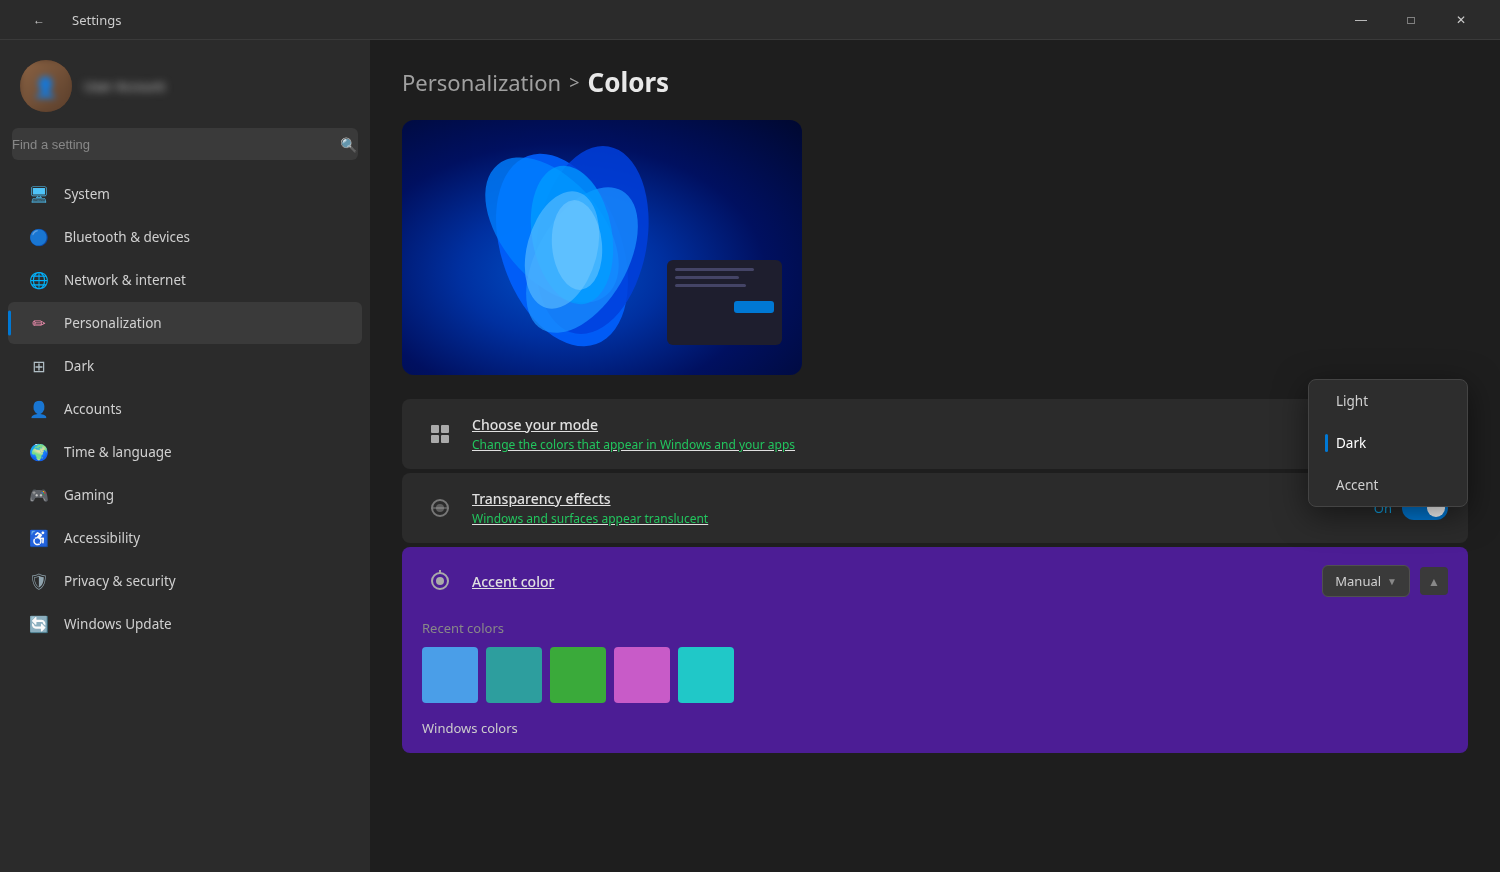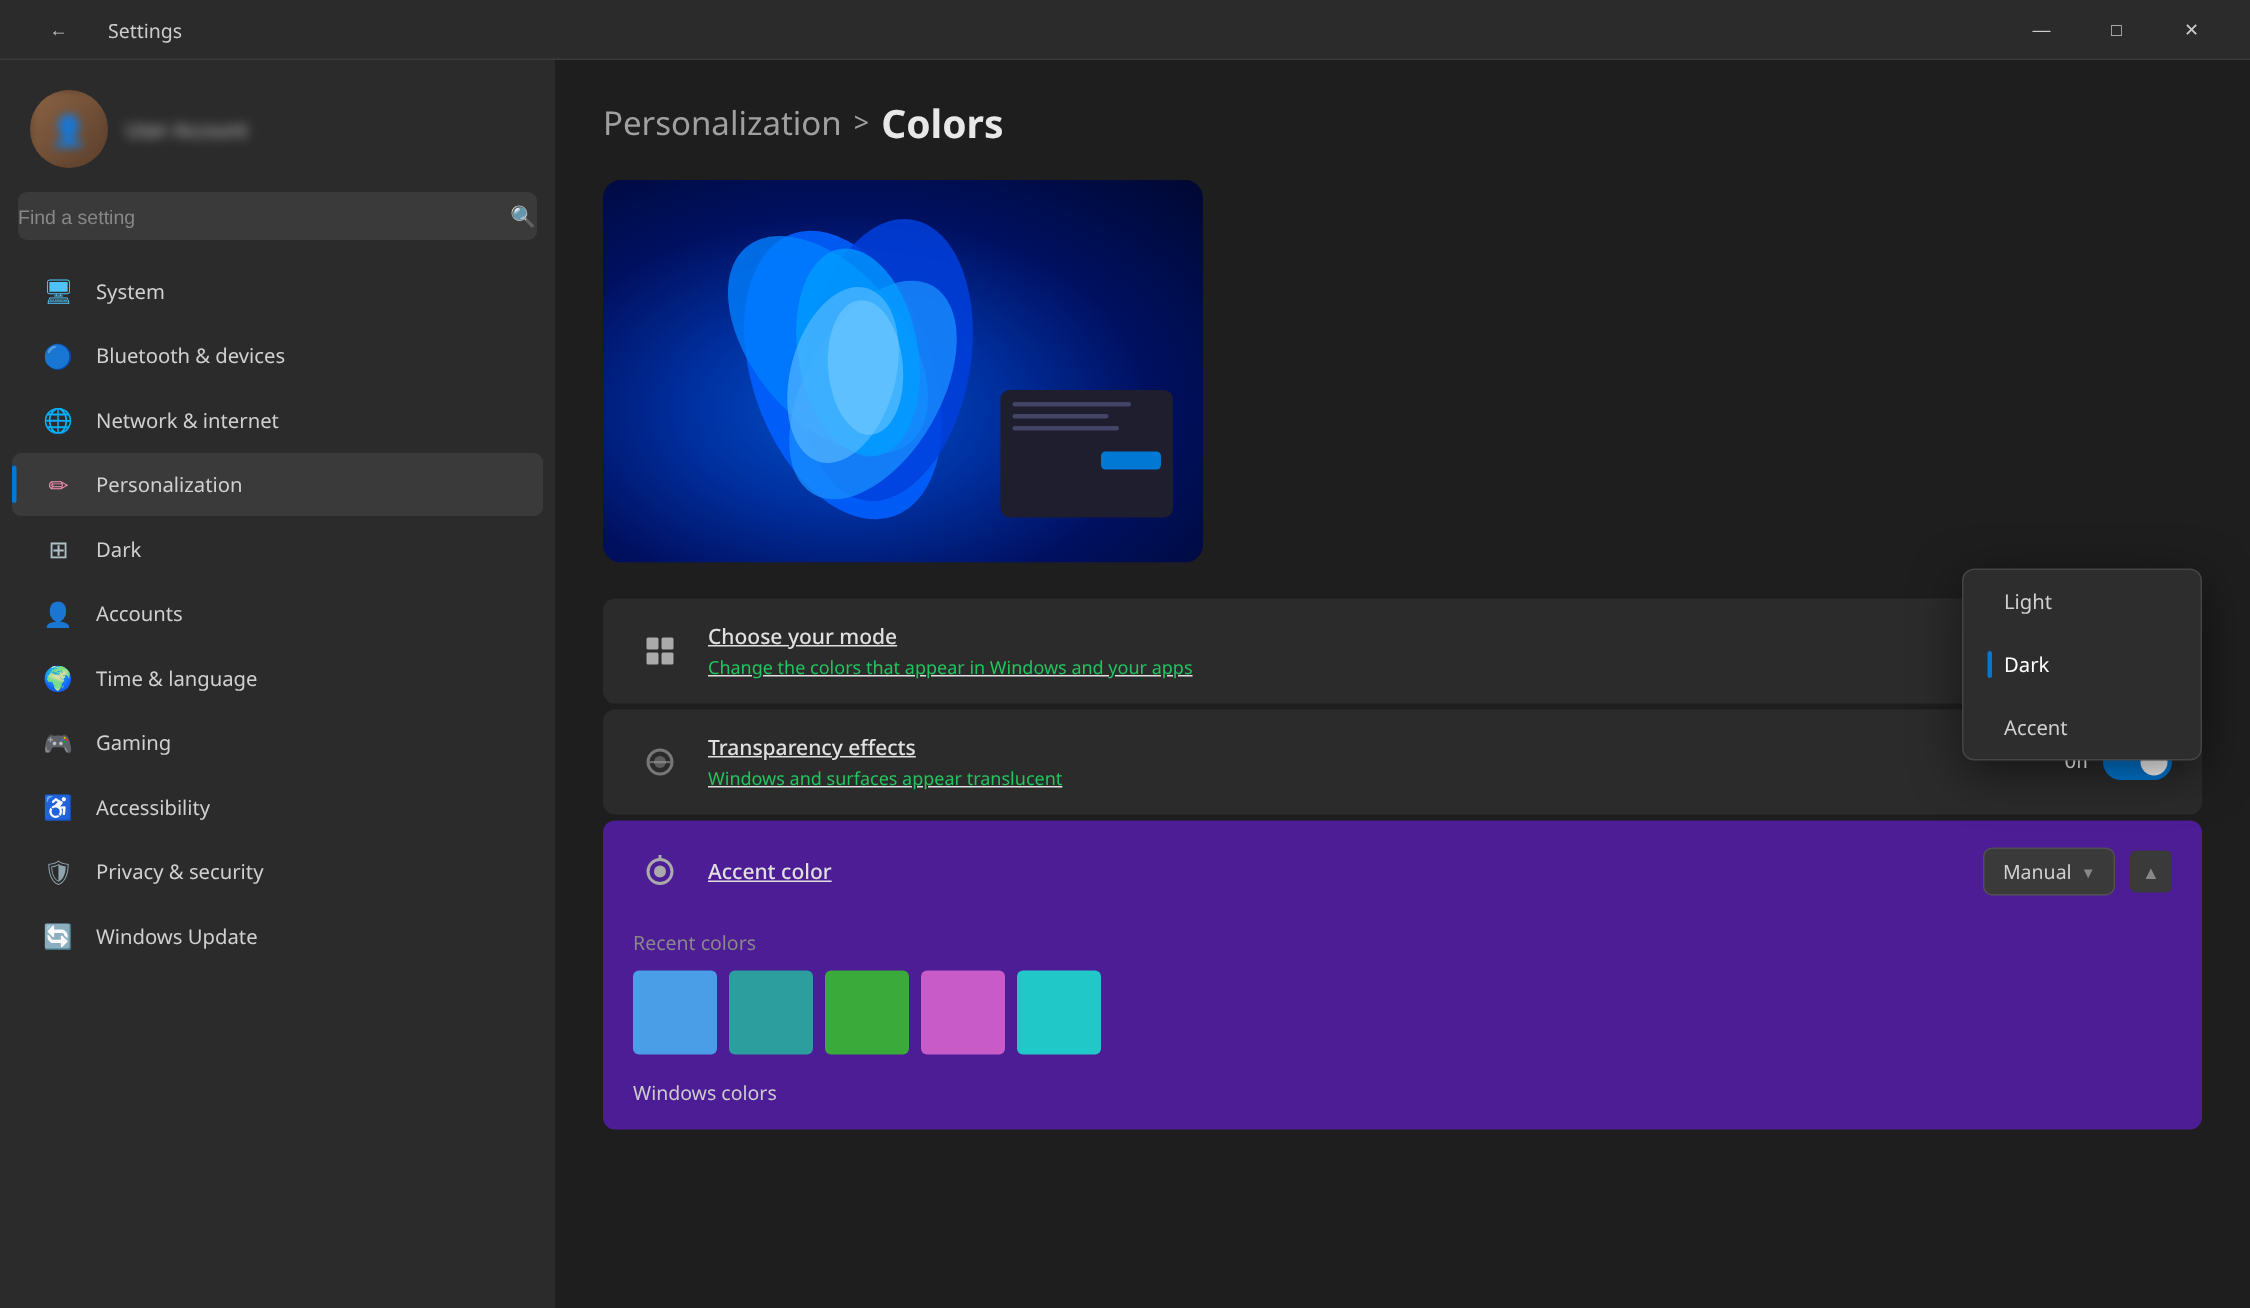--- a/index.html
+++ b/index.html
@@ -324,22 +324,21 @@
       position: absolute;
       right: 3px;
       top: 3px;
       width: 18px;
       height: 18px;
       border-radius: 50%;
       background: white;
     }
     .toggle-label {
       font-size: 13px;
-      color: #ffffff;
-      font-family: Liberation Mono, monospace;
+      color: #0ea5e9;
     }
 
     
     .dropdown {
       display: flex;
       align-items: center;
       gap: 6px;
       background: #3a3a3a;
       border-radius: 6px;
       padding: 6px 12px;

